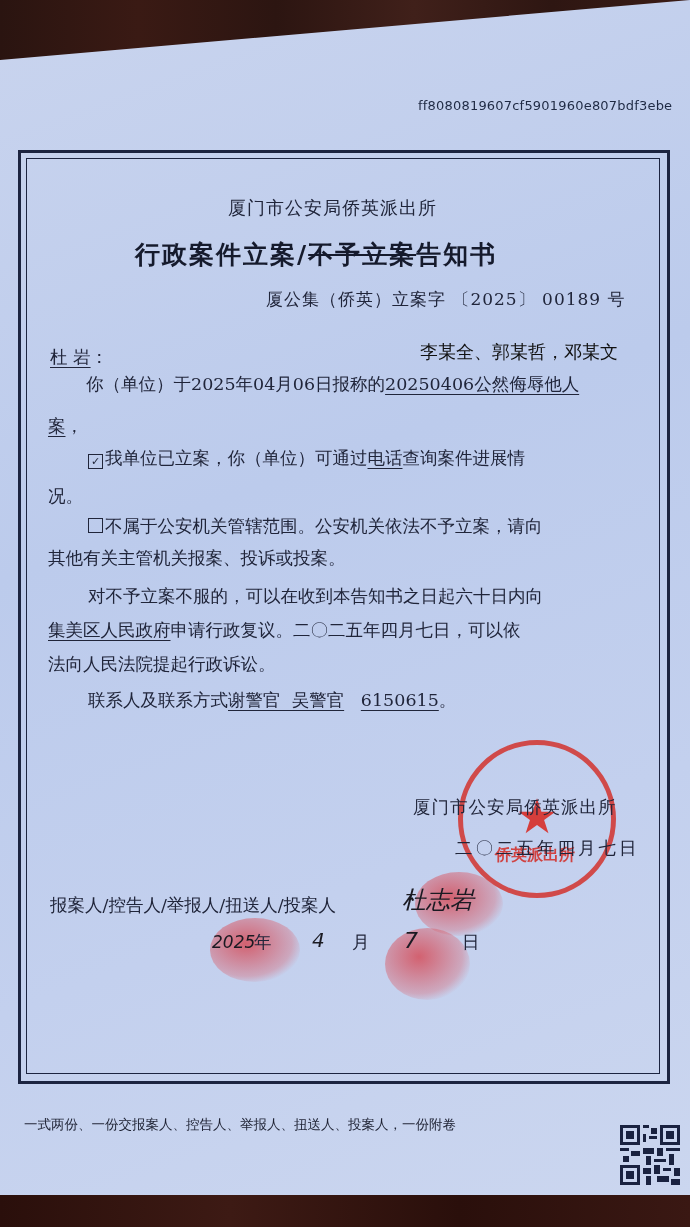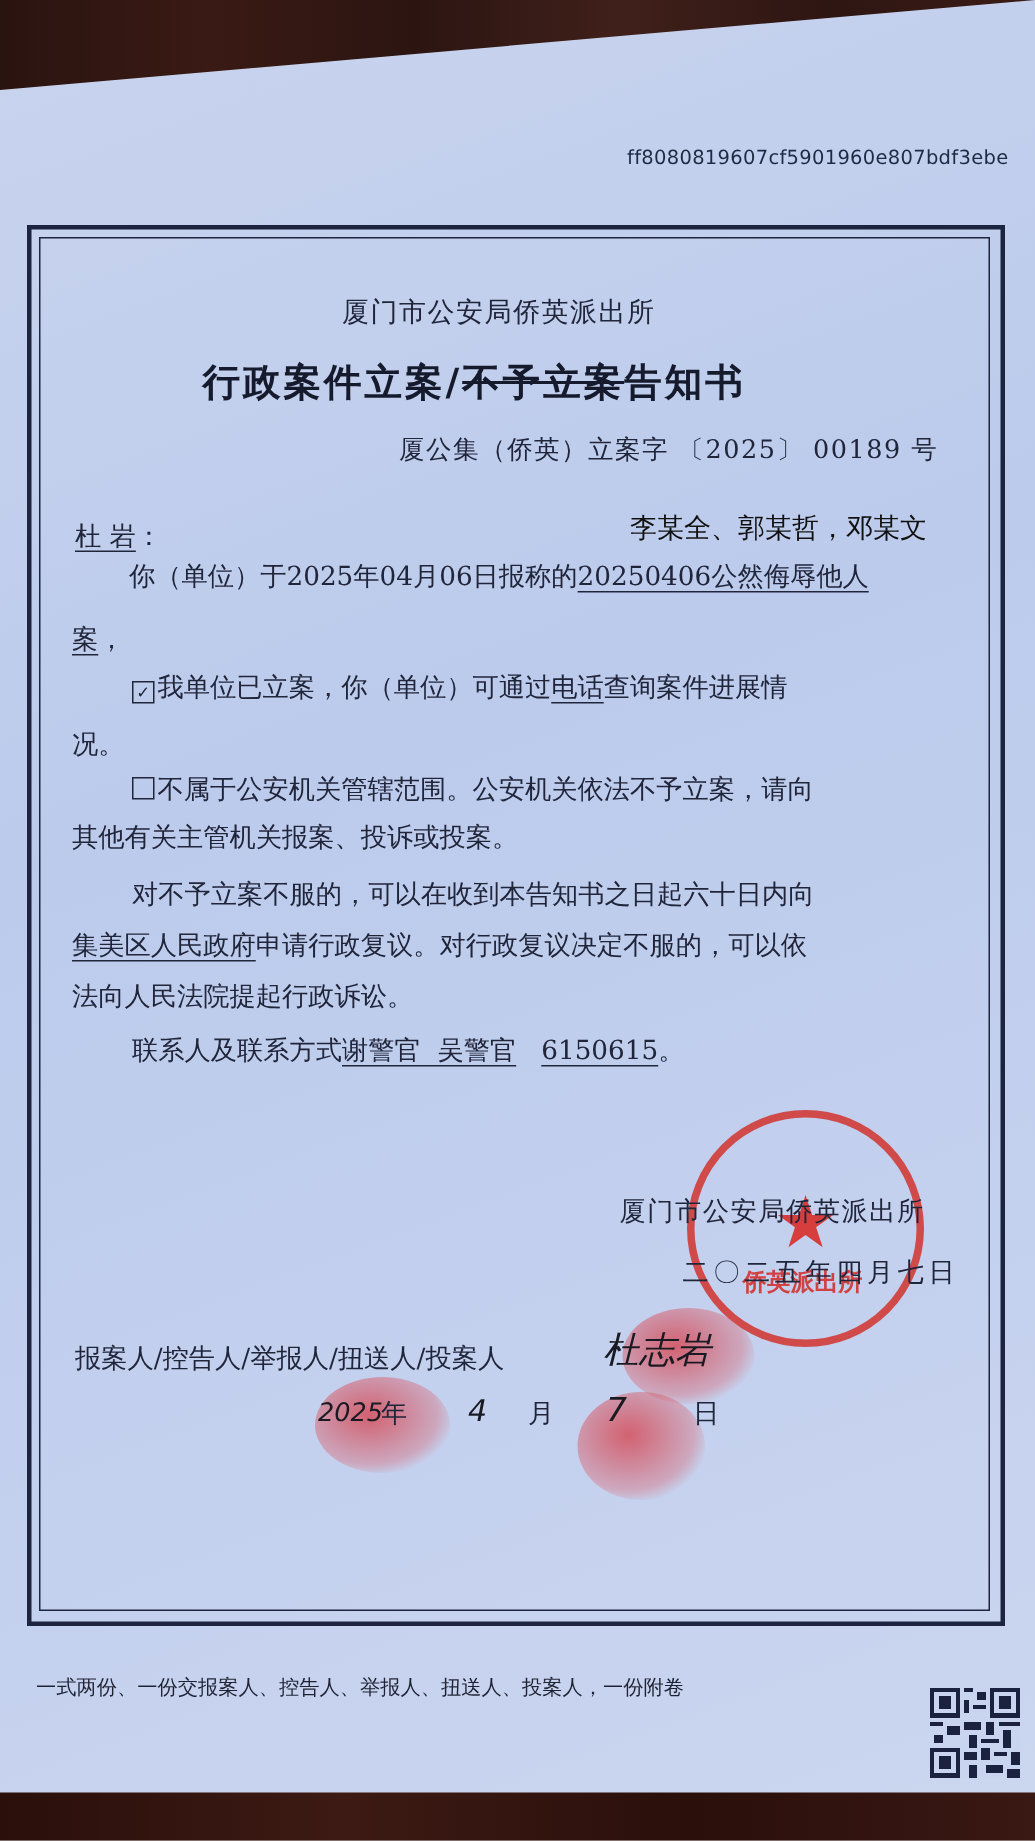--- a/index.html
+++ b/index.html
@@ -94,21 +94,21 @@
 </div>
 <div class="text" style="left:48px; top:484px;">况。</div>
 
 <div class="text" style="left:88px; top:514px;">
   <span class="cb"></span><span>不属于公安机关管辖范围。公安机关依法不予立案，请向</span>
 </div>
 <div class="text" style="left:48px; top:546px;">其他有关主管机关报案、投诉或投案。</div>
 
 <div class="text" style="left:88px; top:584px;">对不予立案不服的，可以在收到本告知书之日起六十日内向</div>
 <div class="text" style="left:48px; top:618px;">
-  <span class="u">集美区人民政府</span><span>申请行政复议。对行政复议决定不服的，可以依</span>
+  <span class="u">集美区人民政府</span><span>申请行政复议。二〇二五年四月七日，可以依</span>
 </div>
 <div class="text" style="left:48px; top:652px;">法向人民法院提起行政诉讼。</div>
 
 <div class="text" style="left:88px; top:688px;text-align:right;">
   <span>联系人及联系方式</span><span class="u" style="white-space:pre;">谢警官  吴警官</span>&nbsp;&nbsp;&nbsp;<span class="u">6150615</span><span>。</span>
 </div>
 
 <div class="stamp">
   <span class="stamp-star">★</span>
   <span class="stamp-bottom">侨英派出所</span>

